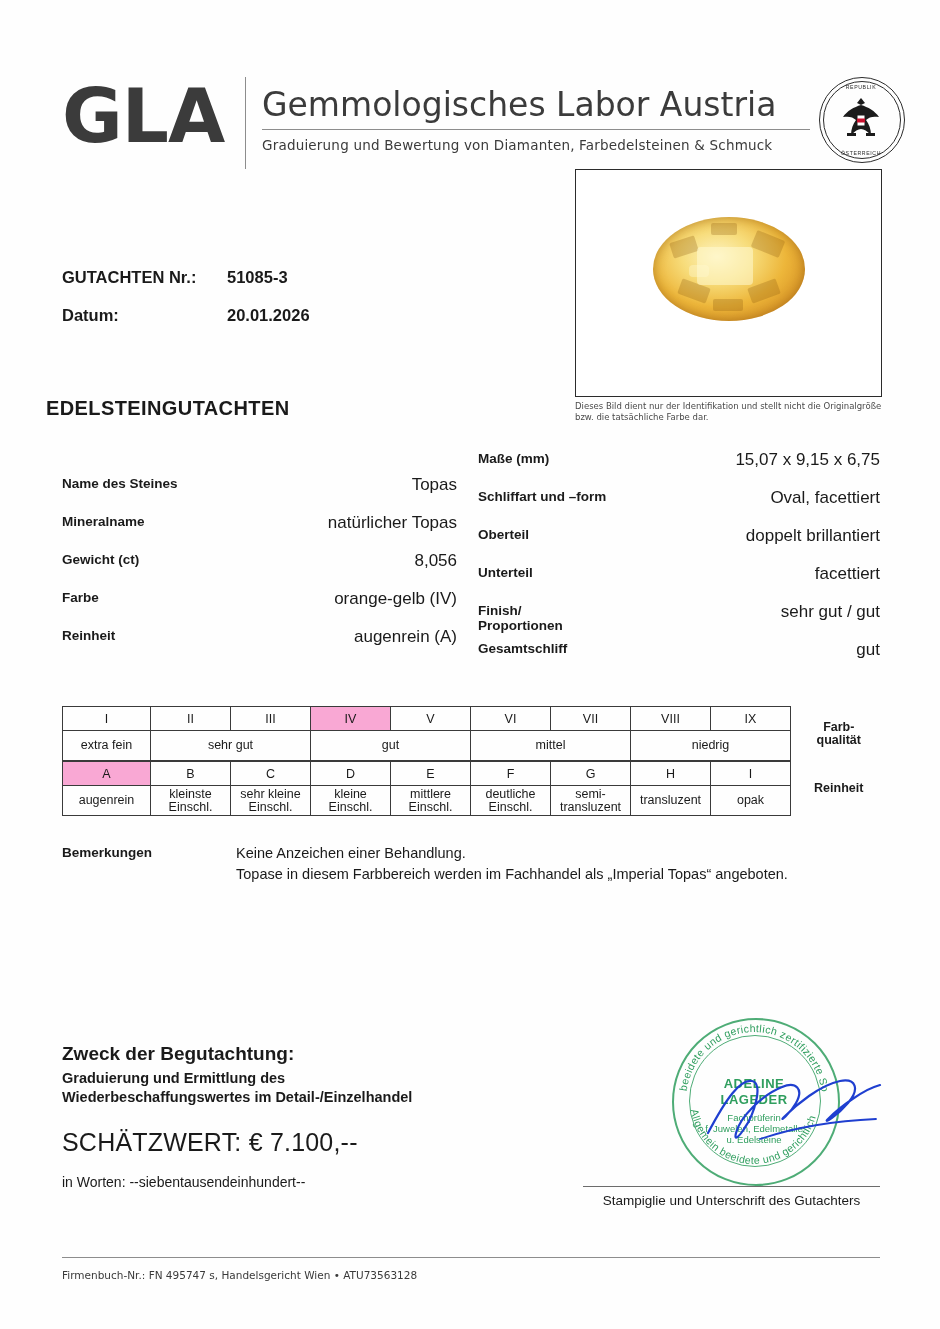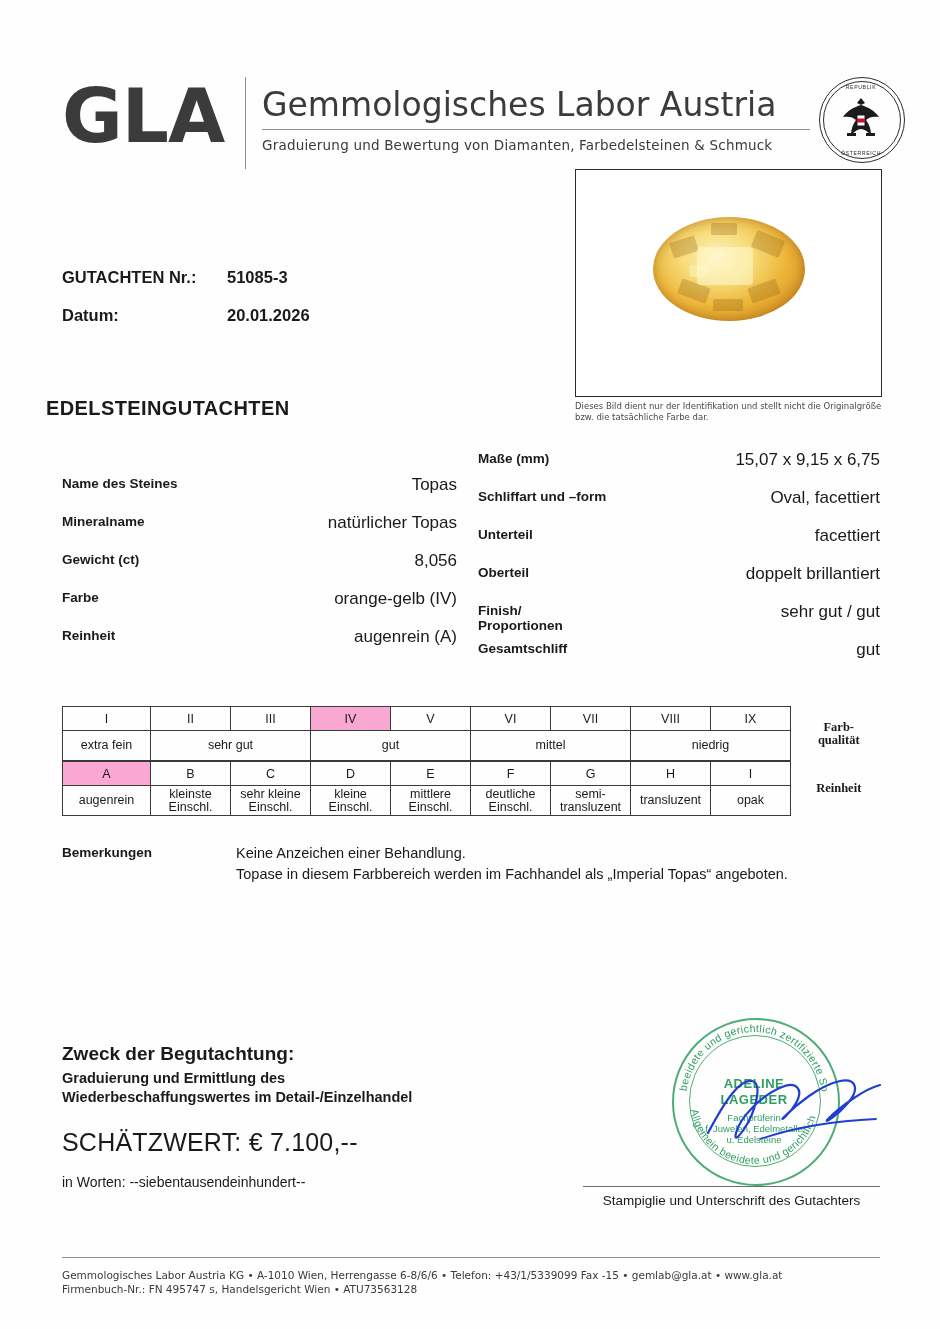--- a/index.html
+++ b/index.html
@@ -244,21 +244,20 @@
   .g-head td { height: 23px; font-size: 13px; }
   .g-body td { height: 29px; line-height: 13px; }
   .g-sel { background: #f9a8d4; }
   .side-label {
     border: none !important;
     text-align: left;
     font-weight: bold;
     font-size: 12.5px;
     padding-left: 6px !important;
     line-height: 13px;
-    font-family: Liberation Serif, serif;
   }
   .g-blank { border: none !important; }
 
   
   .remarks-label {
     position: absolute;
     left: 62px;
     top: 845px;
     font-size: 13.5px;
     font-weight: bold;
@@ -483,26 +482,26 @@
   <div class="specs-right">
     <div class="spec-row">
       <span class="spec-label">Maße (mm)</span>
       <span class="spec-value">15,07 x 9,15 x 6,75</span>
     </div>
     <div class="spec-row">
       <span class="spec-label">Schliffart und –form</span>
       <span class="spec-value">Oval, facettiert</span>
     </div>
     <div class="spec-row">
+      <span class="spec-label">Oberteil</span>
+      <span class="spec-value">doppelt brillantiert</span>
+    </div>
+    <div class="spec-row">
       <span class="spec-label">Unterteil</span>
       <span class="spec-value">facettiert</span>
-    </div>
-    <div class="spec-row">
-      <span class="spec-label">Oberteil</span>
-      <span class="spec-value">doppelt brillantiert</span>
     </div>
     <div class="spec-row">
       <span class="spec-label" style="white-space:pre-line;">Finish/<br>Proportionen</span>
       <span class="spec-value">sehr gut / gut</span>
     </div>
     <div class="spec-row">
       <span class="spec-label">Gesamtschliff</span>
       <span class="spec-value">gut</span>
     </div>
   </div>
@@ -629,17 +628,16 @@
   <svg class="sig" viewBox="0 0 190 110">
     <path d="M8 78 C26 44 40 24 52 26 C64 28 54 60 44 74 C38 83 34 86 36 78 C40 62 62 40 82 32 C96 26 104 34 96 48 C90 59 78 68 84 62 C96 50 120 30 140 26 C156 23 160 34 148 48 C138 60 122 70 128 64 C140 52 164 34 180 30" fill="none" stroke="#1f3fd0" stroke-width="2.2" stroke-linecap="round"></path>
     <path d="M60 84 C90 74 130 66 176 64" fill="none" stroke="#1f3fd0" stroke-width="1.8" stroke-linecap="round"></path>
   </svg>
 
   <div class="sig-rule"></div>
   <div class="sig-caption">Stampiglie und Unterschrift des Gutachters</div>
 
   <div class="footer-rule"></div>
   <div class="footer">
-    <div>Gemmologisches Labor Austria KG  •  A-1010 Wien, Herrengasse 6-8/6/6  •  Telefon: +43/1/5339099 Fax -15  •  gemlab@gla.at  •  www.gla.at</div>
     <div>Firmenbuch-Nr.: FN 495747 s, Handelsgericht Wien  •  ATU73563128</div>
   </div>
 
 </div>
 
 </body></html>

